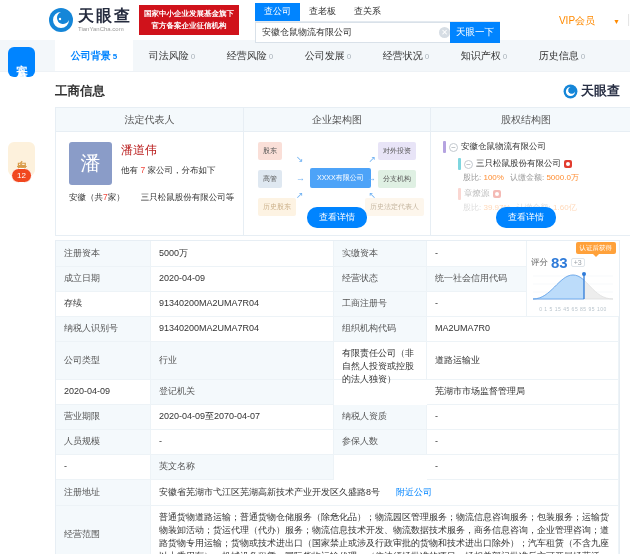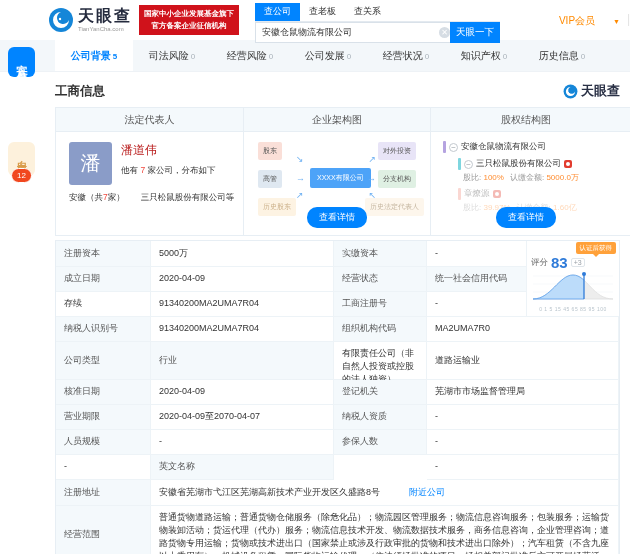--- a/index.html
+++ b/index.html
@@ -90,24 +90,24 @@
   .eq-detail { font-size:8px; color:#999; margin-left:5px; margin-top:2px; white-space:nowrap; }
   .eq-detail b { color:#ff8e33; font-weight:normal; margin-right:6px; }
   .faded { opacity:0.35; }
 
   
   .itable { margin:4px 0 0 55px; width:565px; display:grid; grid-template-columns:95px 183px 93px 100px 1fr; grid-template-rows:26px 25px 25px 25px 38px 25px 25px 25px 25px 26px 57px; border:1px solid #e7eef4; font-size:9px; }
   .cell { display:flex; align-items:center; padding:2px 8px; border-bottom:1px solid #edf3f7; border-right:1px solid #edf3f7; line-height:1.45; }
   .lab { background:#f4f9fc; color:#555; }
   .val { color:#333; }
   .span45 { grid-column:4 / 6; }
-  .span25 { grid-column:2 / 6;gap:24px; }
+  .span25 { grid-column:2 / 6; }
   .chart-cell { grid-column:5; grid-row:1 / 4; position:relative; border-bottom:1px solid #edf3f7; padding:3px 4px; }
   .no-bb { border-bottom:none; }
-  .addr-link { color:#0084ff; margin-left:5px; cursor:pointer; white-space:nowrap;font-family:Liberation Serif, serif; }
+  .addr-link { color:#0084ff; margin-left:16px; cursor:pointer; white-space:nowrap;font-family:Liberation Serif, serif; }
   .wrap { align-items:flex-start; padding-top:5px; }
 
   
   .score-badge { position:absolute; top:1px; right:3px; background:#ffa13a; color:#fff; font-size:6.5px; padding:1.5px 4px; border-radius:2px; }
   .score-badge::after { content:""; position:absolute; left:50%; bottom:-3px; transform:translateX(-50%); border:3px solid transparent; border-top-color:#ffa13a; border-bottom:none; }
   .score-line { margin-top:11px; display:flex; align-items:center; gap:3px; }
   .score-label { font-size:8.5px; color:#666; }
   .score-value { font-size:15px; font-weight:bold; color:#2f7bd9; line-height:1; }
   .score-delta { font-size:7px; color:#9aa1a8; border:1px solid #dfe5ea; padding:0 2px; border-radius:2px; }
   .score-ticks { font-size:5px; color:#b9c4cc; letter-spacing:0.5px; white-space:nowrap; overflow:hidden; text-align:center; }
@@ -300,21 +300,20 @@
   <div class="cell lab">纳税人识别号</div>
   <div class="cell val">91340200MA2UMA7R04</div>
   <div class="cell lab">组织机构代码</div>
   <div class="cell val span45">MA2UMA7R0</div>
 
   <div class="cell lab">公司类型</div>
   <div class="cell lab">行业</div>
   <div class="cell val wrap">有限责任公司（非自然人投资或控股的法人独资）</div>
   <div class="cell val span45">道路运输业</div>
 
-  <div class="cell lab">核准日期</div>
   <div class="cell val">2020-04-09</div>
   <div class="cell lab">登记机关</div>
   <div class="cell val span45">芜湖市市场监督管理局</div>
 
   <div class="cell lab">营业期限</div>
   <div class="cell val">2020-04-09至2070-04-07</div>
   <div class="cell lab">纳税人资质</div>
   <div class="cell val span45">-</div>
 
   <div class="cell lab">人员规模</div>

